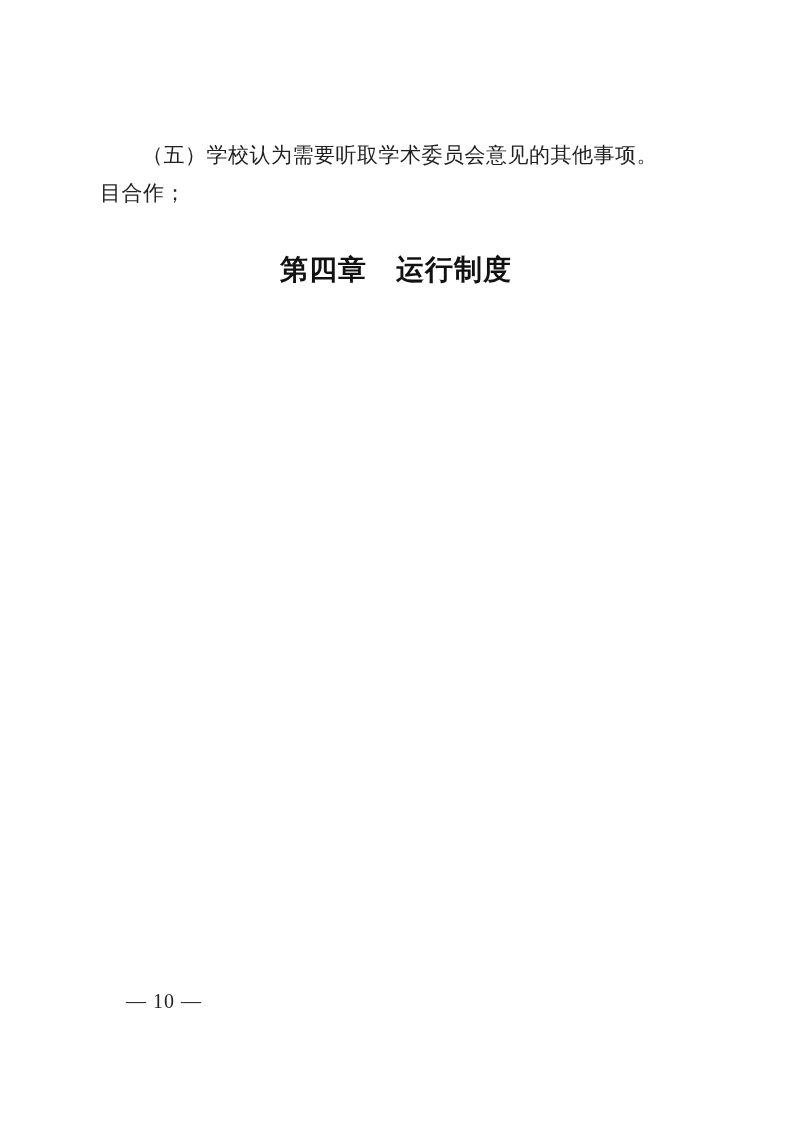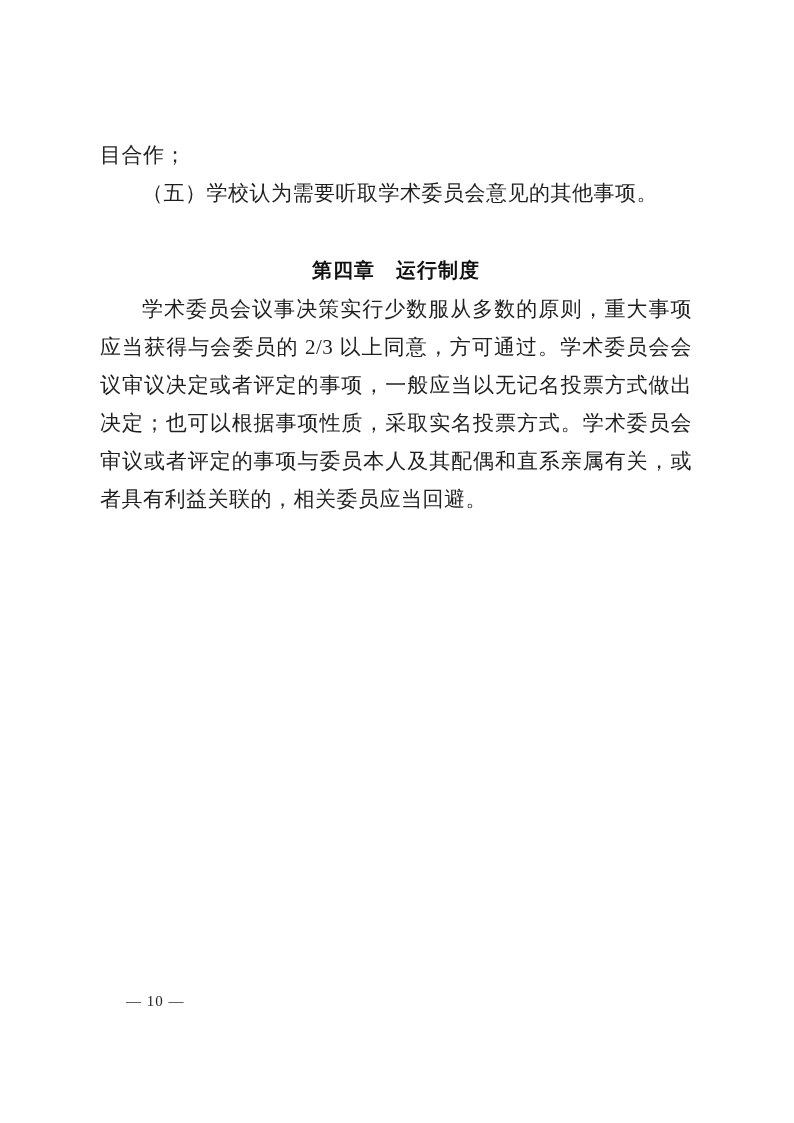--- a/index.html
+++ b/index.html
@@ -29,43 +29,42 @@
     text-align: justify;
     text-justify: inter-character;
     letter-spacing: 0.5px;
     font-weight: 400;
   }
   .para.indent {
     text-indent: 2em;
   }
   .chapter-heading {
     margin: 38px 0 0 0;
-    font-size: 20px;
+    font-size: 28px;
     line-height: 40px;
     text-align: center;
     font-weight: 700;
     font-family: "Liberation Sans", "DejaVu Sans", sans-serif;
     letter-spacing: 1px;
     color: #111111;
   }
   .page-number {
     position: absolute;
     left: 126px;
     top: 986px;
-    font-size: 15px;
+    font-size: 20px;
     line-height: 30px;
     letter-spacing: 1px;
     color: #1f1f1f;
     font-family: "Liberation Serif", "DejaVu Serif", serif;
   }
 </style>
 </head>
 <body>
 
 <div class="page">
   <div class="content">
+    <p class="para indent">（五）学校认为需要听取学术委员会意见的其他事项。</p>
     <p class="para">目合作；</p>
-    <p class="para indent">（五）学校认为需要听取学术委员会意见的其他事项。</p>
     <h2 class="chapter-heading">第四章　运行制度</h2>
-    <p class="para indent">学术委员会议事决策实行少数服从多数的原则，重大事项应当获得与会委员的 2/3 以上同意，方可通过。学术委员会会议审议决定或者评定的事项，一般应当以无记名投票方式做出决定；也可以根据事项性质，采取实名投票方式。学术委员会审议或者评定的事项与委员本人及其配偶和直系亲属有关，或者具有利益关联的，相关委员应当回避。</p>
   </div>
   <div class="page-number">— 10 —</div>
 </div>
 
 </body></html>

